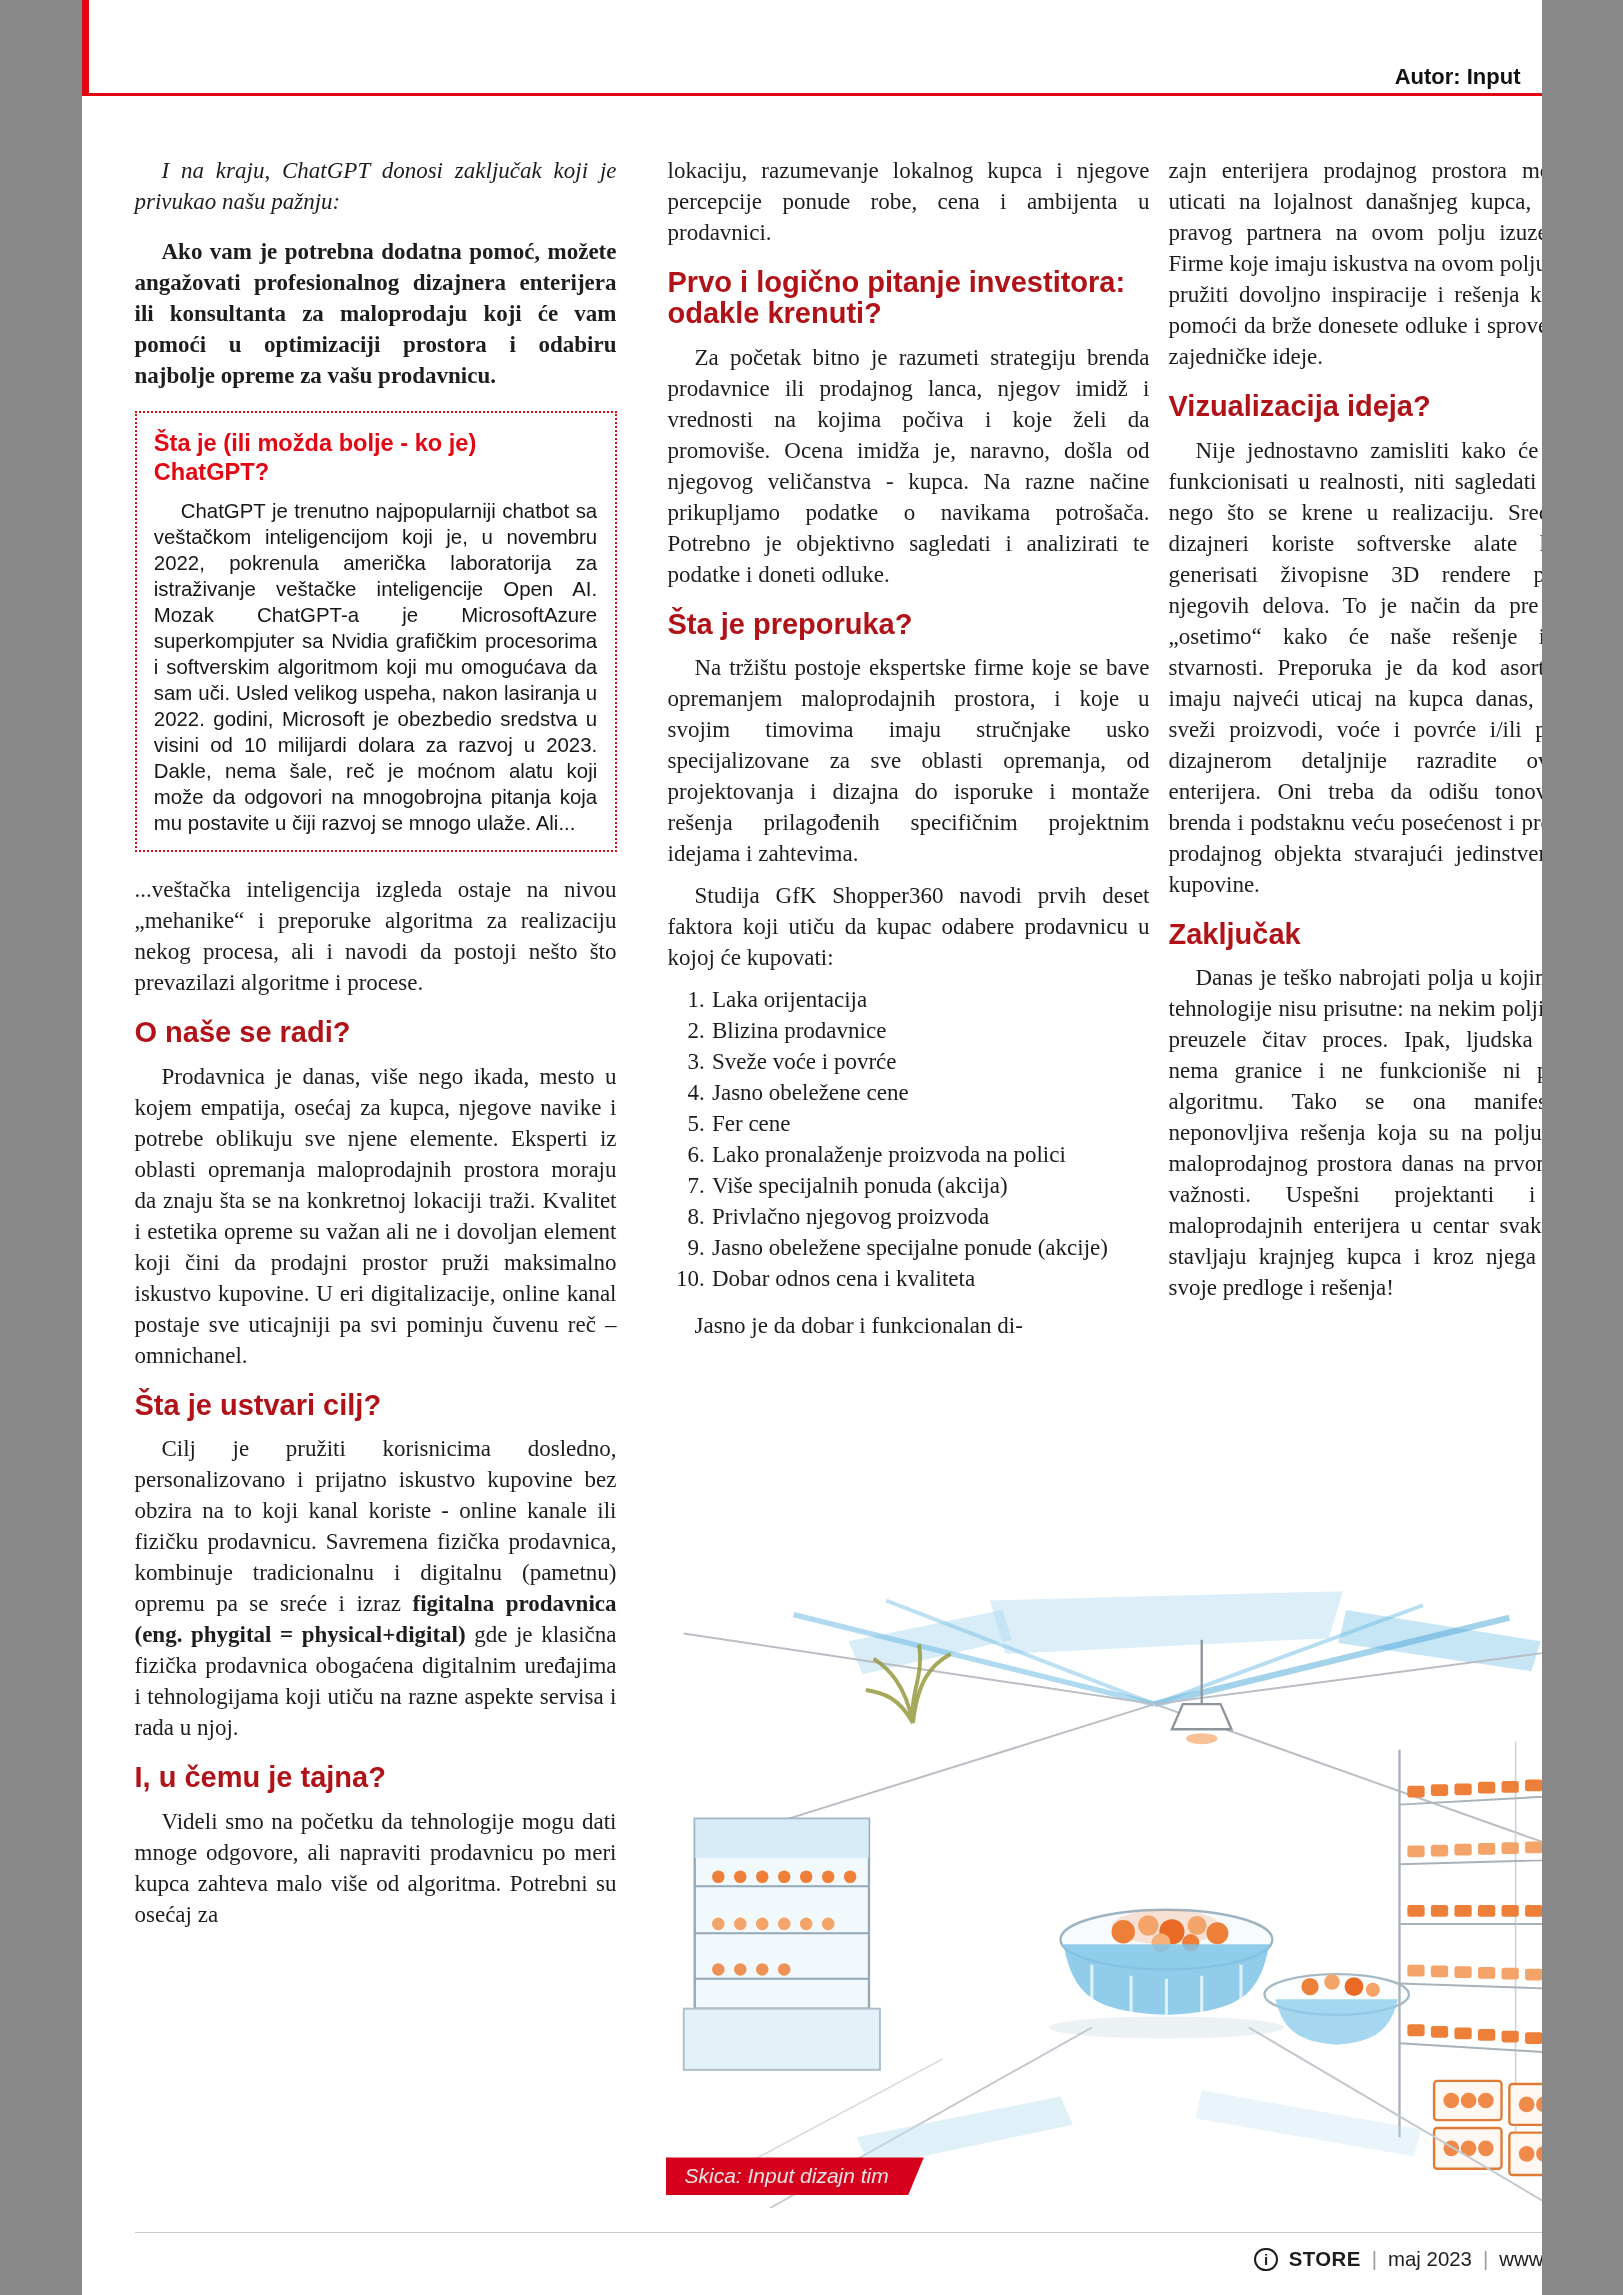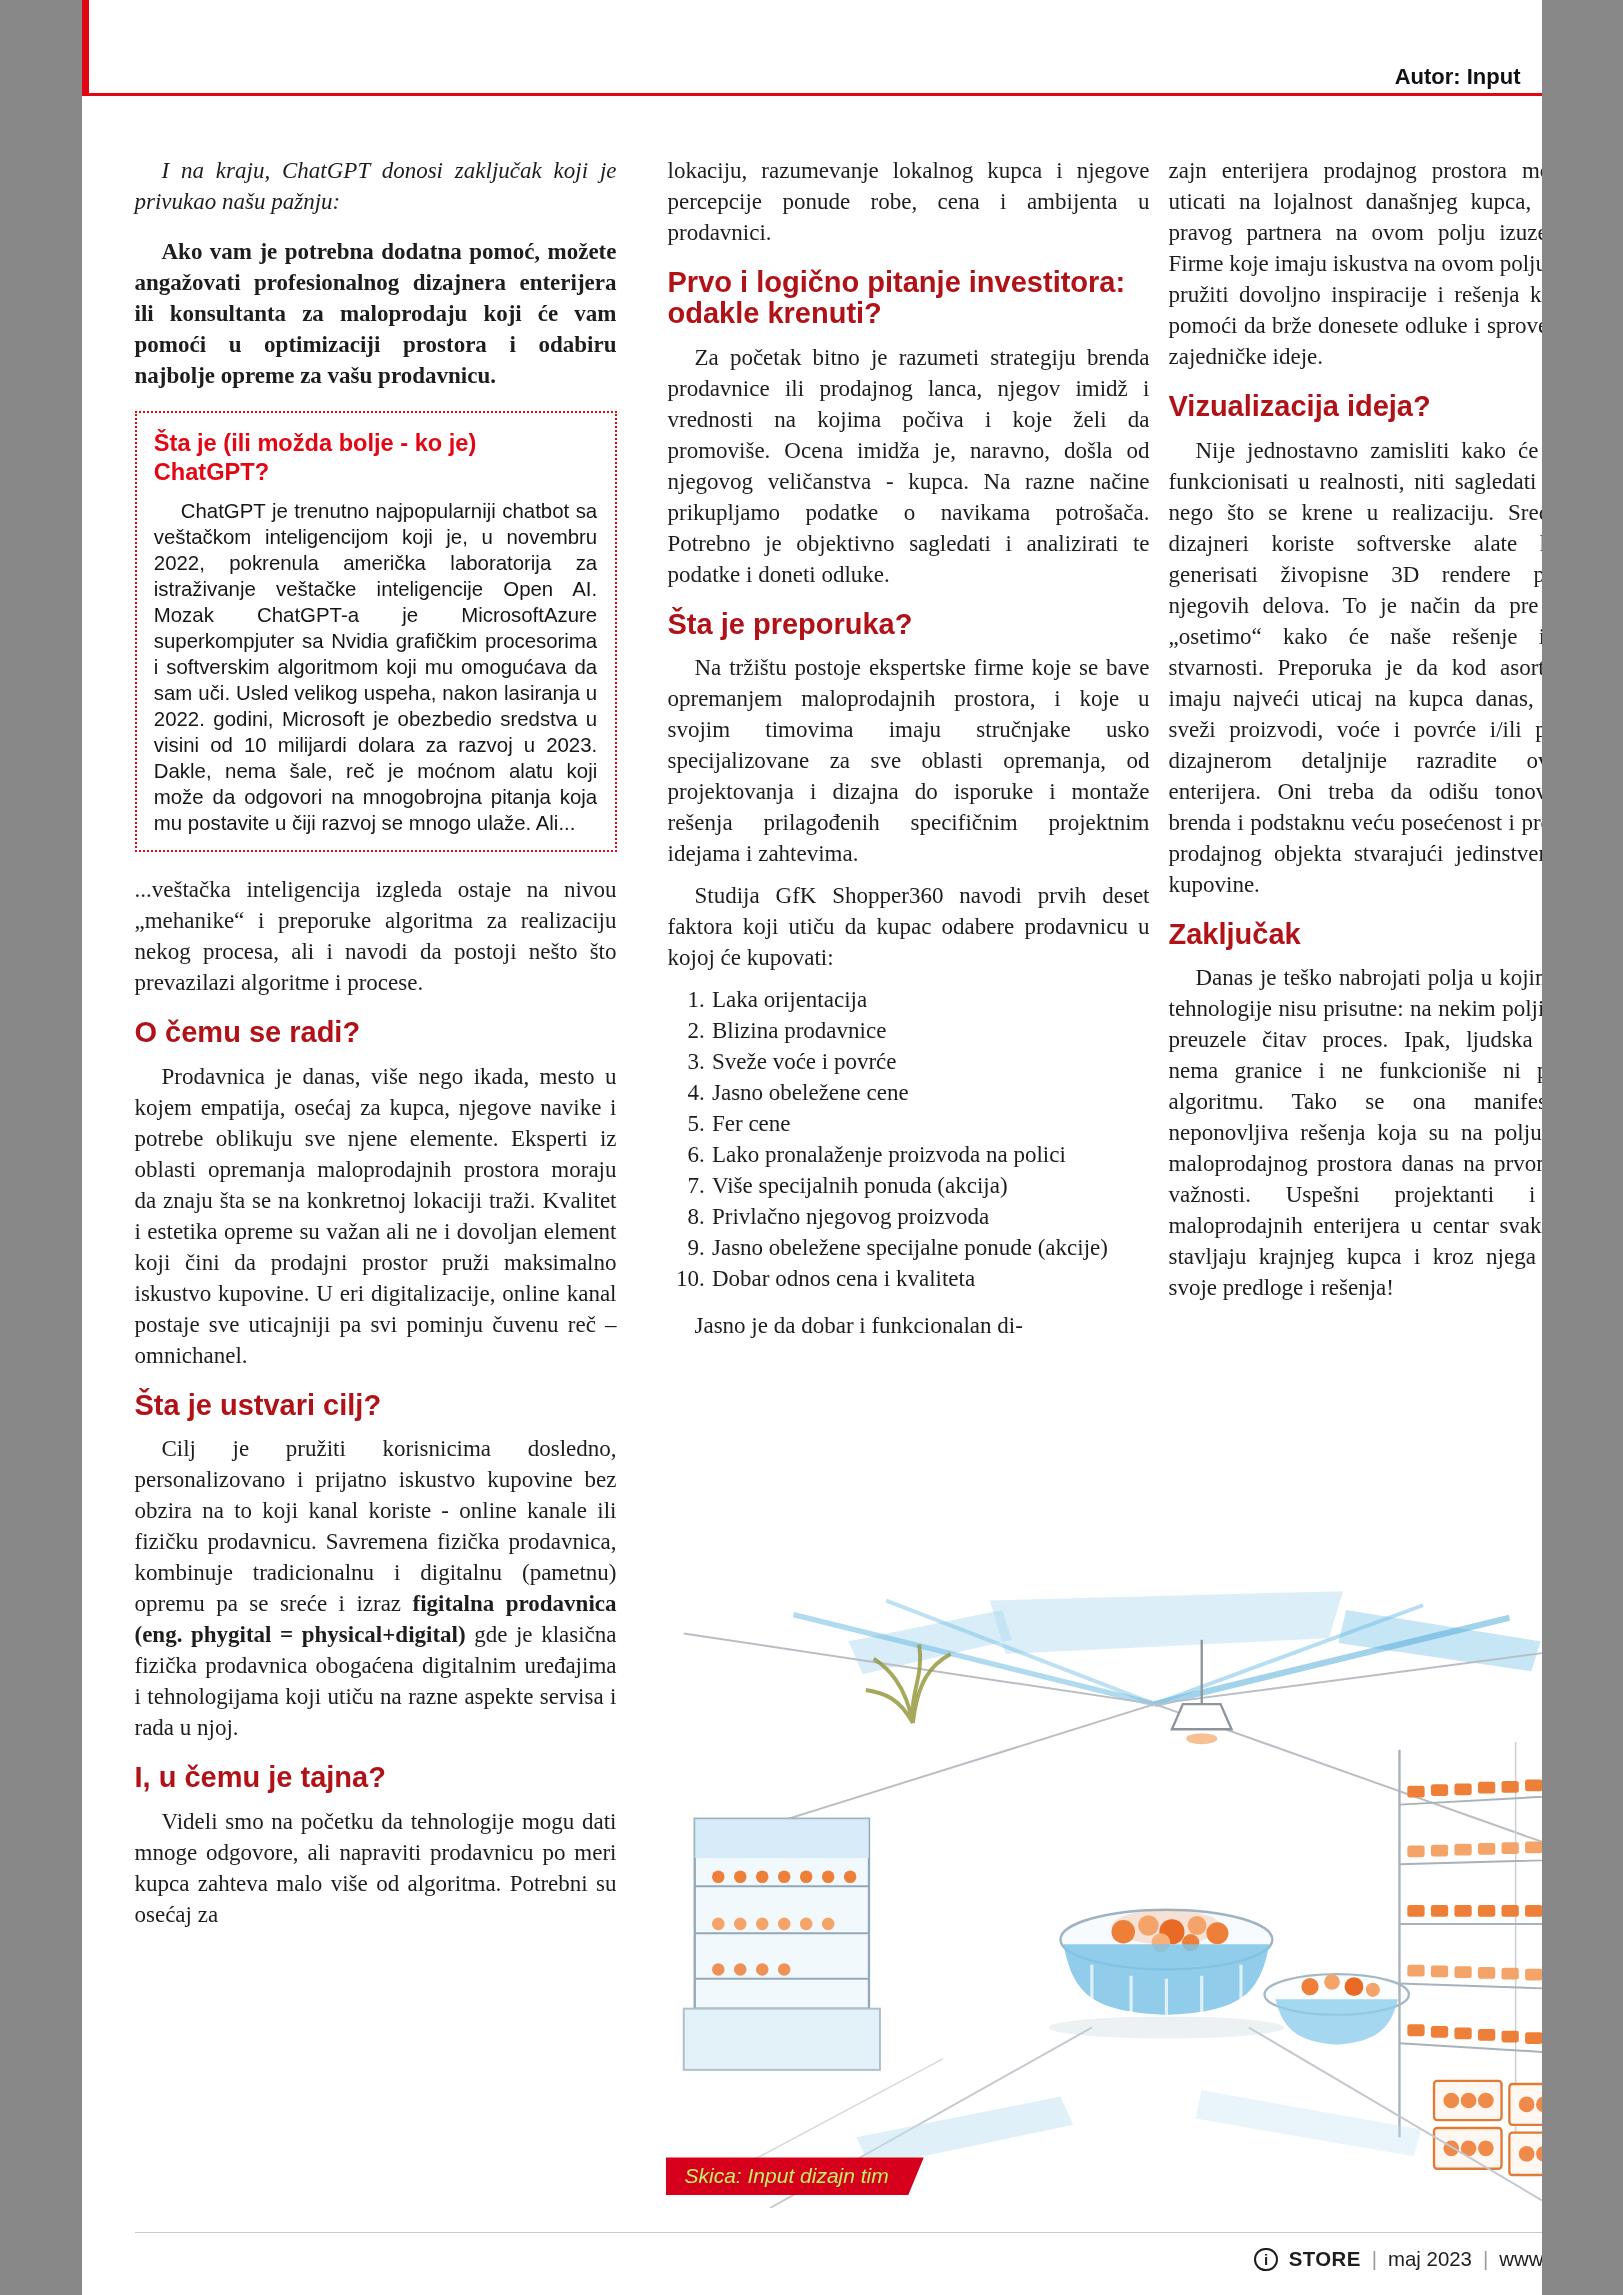--- a/index.html
+++ b/index.html
@@ -36,21 +36,21 @@
   }
   .chatgpt-box p {
     font-size:20.4px; line-height:26px; text-align:justify; margin:0; color:#161616;
   }
   .col ol { margin:4.7px 0 15.7px 7.9px; padding-left:35px; font-size:23px; line-height:31px; }
   .col ol li { padding-left:1.6px; }
   .sketch { position:absolute; left:570px; top:1588px; width:999px; height:620px; }
   .sketch svg { display:block; width:100%; height:100%; }
   .caption {
     position:absolute; left:14px; bottom:12.6px;
-    background:var(--ribbon_red,#d6001c); color:#bef264;
+    background:var(--ribbon_red,#d6001c); color:#e5e5e5;
     font-family:"Liberation Sans", sans-serif; font-style:italic;
     font-size:21px; line-height:38px; padding:0 35px 0 19px;
     clip-path:polygon(0 0, 100% 0, calc(100% - 15.7px) 100%, 0 100%);
   }
   .footer {
     position:absolute; left:53px; top:2232px; width:1549px;
     border-top:1.6px solid var(--footer_rule,#c9c9c9); padding-top:12.6px;
     display:flex; justify-content:flex-end; align-items:center; gap:11px;
     font-family:"Liberation Sans", sans-serif; font-size:20.4px; color:#1d1d1b;
   }
@@ -75,21 +75,21 @@
     <p class="intro-italic">I na kraju, ChatGPT donosi zaključak koji je privukao našu pažnju:</p>
     <p class="intro-bold">Ako vam je potrebna dodatna pomoć, možete angažovati profesionalnog dizajnera enterijera ili konsultanta za maloprodaju koji će vam pomoći u optimizaciji prostora i odabiru najbolje opreme za vašu prodavnicu.</p>
 
     <div class="chatgpt-box">
       <h3>Šta je (ili možda bolje - ko je) ChatGPT?</h3>
       <p>ChatGPT je trenutno najpopularniji chatbot sa veštačkom inteligencijom koji je, u novembru 2022, pokrenula američka laboratorija za istraživanje veštačke inteligencije Open AI. Mozak ChatGPT-a je MicrosoftAzure superkompjuter sa Nvidia grafičkim procesorima i softverskim algoritmom koji mu omogućava da sam uči. Usled velikog uspeha, nakon lasiranja u 2022. godini, Microsoft je obezbedio sredstva u visini od 10 milijardi dolara za razvoj u 2023. Dakle, nema šale, reč je moćnom alatu koji može da odgovori na mnogobrojna pitanja koja mu postavite u čiji razvoj se mnogo ulaže. Ali...</p>
     </div>
 
     <p class="noindent">...veštačka inteligencija izgleda ostaje na nivou „mehanike“ i preporuke algoritma za realizaciju nekog procesa, ali i navodi da postoji nešto što prevazilazi algoritme i procese.</p>
 
-    <h2 class="sec">O čemu se radi?</h2>
+    <h2 class="sec">O naše se radi?</h2>
     <p>Prodavnica je danas, više nego ikada, mesto u kojem empatija, osećaj za kupca, njegove navike i potrebe oblikuju sve njene elemente. Eksperti iz oblasti opremanja maloprodajnih prostora moraju da znaju šta se na konkretnoj lokaciji traži. Kvalitet i estetika opreme su važan ali ne i dovoljan element koji čini da prodajni prostor pruži maksimalno iskustvo kupovine. U eri digitalizacije, online kanal postaje sve uticajniji pa svi pominju čuvenu reč – omnichanel.</p>
 
     <h2 class="sec">Šta je ustvari cilj?</h2>
     <p><span>Cilj je pružiti korisnicima dosledno, personalizovano i prijatno iskustvo kupovine bez obzira na to koji kanal koriste - online kanale ili fizičku prodavnicu. Savremena fizička prodavnica, kombinuje tradicionalnu i digitalnu (pametnu) opremu pa se sreće i izraz </span><b>figitalna prodavnica (eng. phygital = physical+digital)</b><span> gde je klasična fizička prodavnica obogaćena digitalnim uređajima i tehnologijama koji utiču na razne aspekte servisa i rada u njoj.</span></p>
 
     <h2 class="sec">I, u čemu je tajna?</h2>
     <p>Videli smo na početku da tehnologije mogu dati mnoge odgovore, ali napraviti prodavnicu po meri kupca zahteva malo više od algoritma. Potrebni su osećaj za</p>
   </div>
 
   <div class="col col-2">

